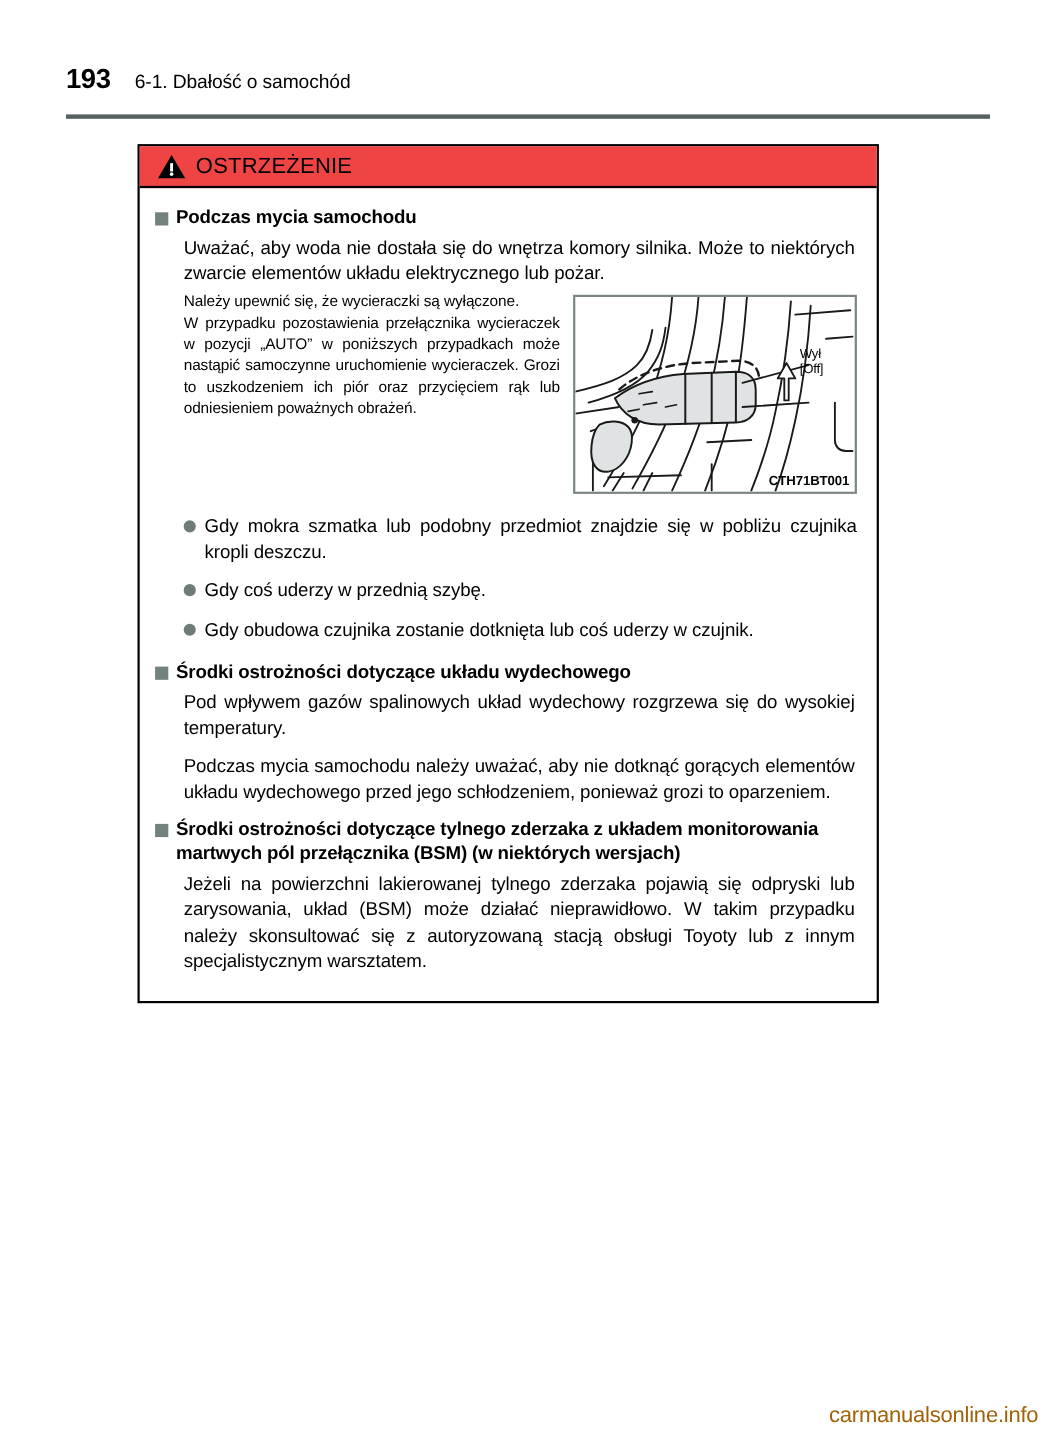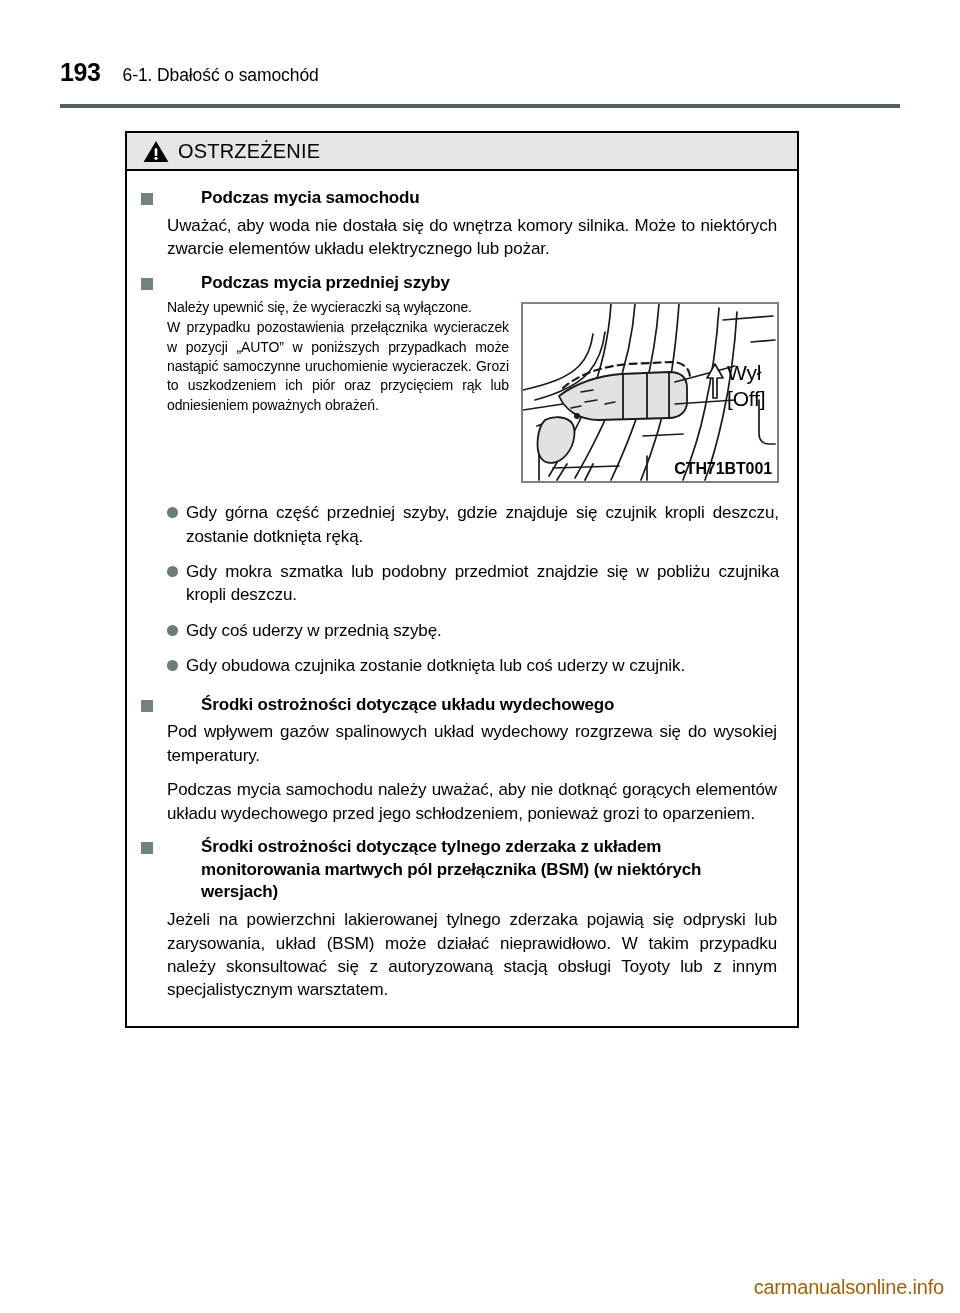--- a/index.html
+++ b/index.html
@@ -51,21 +51,21 @@
   .warning-box {
     position: absolute;
     left: 125px;
     top: 131px;
     width: 674px;
     border: 2px solid #000000;
     box-sizing: border-box;
     background: #ffffff;
   }
   .warning-header {
-    background: #e5e5e5;
+    background: #ef4444;
     border-bottom: 2px solid #000000;
     height: 38px;
     display: flex;
     align-items: center;
     padding-left: 16px;
     box-sizing: border-box;
     text-align: center;
   }
   .warn-triangle {
     width: 26px;
@@ -96,21 +96,20 @@
     background: #73827f;
     flex: 0 0 auto;
     margin-top: 6px;
     margin-right: 7px;
   }
   .sq-head-text {
     font-size: 17px;
     font-weight: bold;
     line-height: 1.33;
     letter-spacing: -0.15px;
-    margin-left: 41px;
   }
   .para {
     font-size: 17px;
     line-height: 1.38;
     letter-spacing: -0.1px;
     text-align: justify;
     margin: 0 0 2px 26px;
     padding-right: 2px;
   }
   .para + .para { margin-top: 11px; }
@@ -202,24 +201,20 @@
   </div>
 
   <div class="warning-body">
 
     <div class="sq-head">
       <span class="sq-bullet"></span>
       <span class="sq-head-text">Podczas mycia samochodu</span>
     </div>
     <p class="para">Uważać, aby woda nie dostała się do wnętrza komory silnika. Może to niektórych zwarcie elementów układu elektrycznego lub pożar.</p>
 
-    <div class="sq-head">
-      <span class="sq-bullet"></span>
-      <span class="sq-head-text">Podczas mycia przedniej szyby</span>
-    </div>
 
     <div class="wrap-section clearfix">
 
       <div class="figure-float">
         <div class="figure-frame">
           <svg width="254" height="177" viewBox="0 0 254 177">
             <g fill="none" stroke="#1a1a1a" stroke-width="1.7" stroke-linecap="round" stroke-linejoin="round">
 
               <path d="M0 86 C26 80 44 74 56 62 C64 54 68 44 70 30"></path>
               <path d="M12 96 C34 90 54 82 66 68 C76 56 80 44 82 28"></path>
@@ -271,38 +266,34 @@
             <g stroke="#1a1a1a" stroke-width="1.7" stroke-linecap="round">
               <path d="M152 78 L212 62"></path>
               <path d="M152 100 L212 96"></path>
             </g>
 
             <g fill="#ffffff" stroke="#1a1a1a" stroke-width="1.7" stroke-linejoin="round">
               <path d="M190 94 L190 74 L184 74 L192 60 L200 74 L194 74 L194 94 Z"></path>
             </g>
           </svg>
 
-          <div style="position:absolute; left:204px; top:56px; font-size:21px; line-height:1.22; letter-spacing:-0.2px;">
+          <div style="position:absolute; left:204px; top:44px; font-size:12px; line-height:1.22; letter-spacing:-0.2px;">
             <div>Wył</div>
             <div>[Off]</div>
           </div>
 
-          <div style="position:absolute; right:5px; bottom:3px; font-size:16px; font-weight:bold; letter-spacing:-0.1px;">CTH71BT001</div>
+          <div style="position:absolute; right:5px; bottom:3px; font-size:12px; font-weight:bold; letter-spacing:-0.1px;">CTH71BT001</div>
         </div>
       </div>
 
       <p class="wrap-para">Należy upewnić się, że wycieraczki są wyłączone.</p>
       <p class="wrap-para">W przypadku pozostawienia przełącznika wycieraczek w pozycji „AUTO” w poniższych przypadkach może nastąpić samoczynne uruchomienie wycieraczek. Grozi to uszkodzeniem ich piór oraz przycięciem rąk lub odniesieniem poważnych obrażeń.</p>
     </div>
 
     <div class="dot-list">
-      <div class="dot-item">
-        <span class="dot-bullet"></span>
-        <span class="dot-text">Gdy górna część przedniej szyby, gdzie znajduje się czujnik kropli deszczu, zostanie dotknięta ręką.</span>
-      </div>
       <div class="dot-item">
         <span class="dot-bullet"></span>
         <span class="dot-text">Gdy mokra szmatka lub podobny przedmiot znajdzie się w pobliżu czujnika kropli deszczu.</span>
       </div>
       <div class="dot-item">
         <span class="dot-bullet"></span>
         <span class="dot-text">Gdy coś uderzy w przednią szybę.</span>
       </div>
       <div class="dot-item">
         <span class="dot-bullet"></span>

